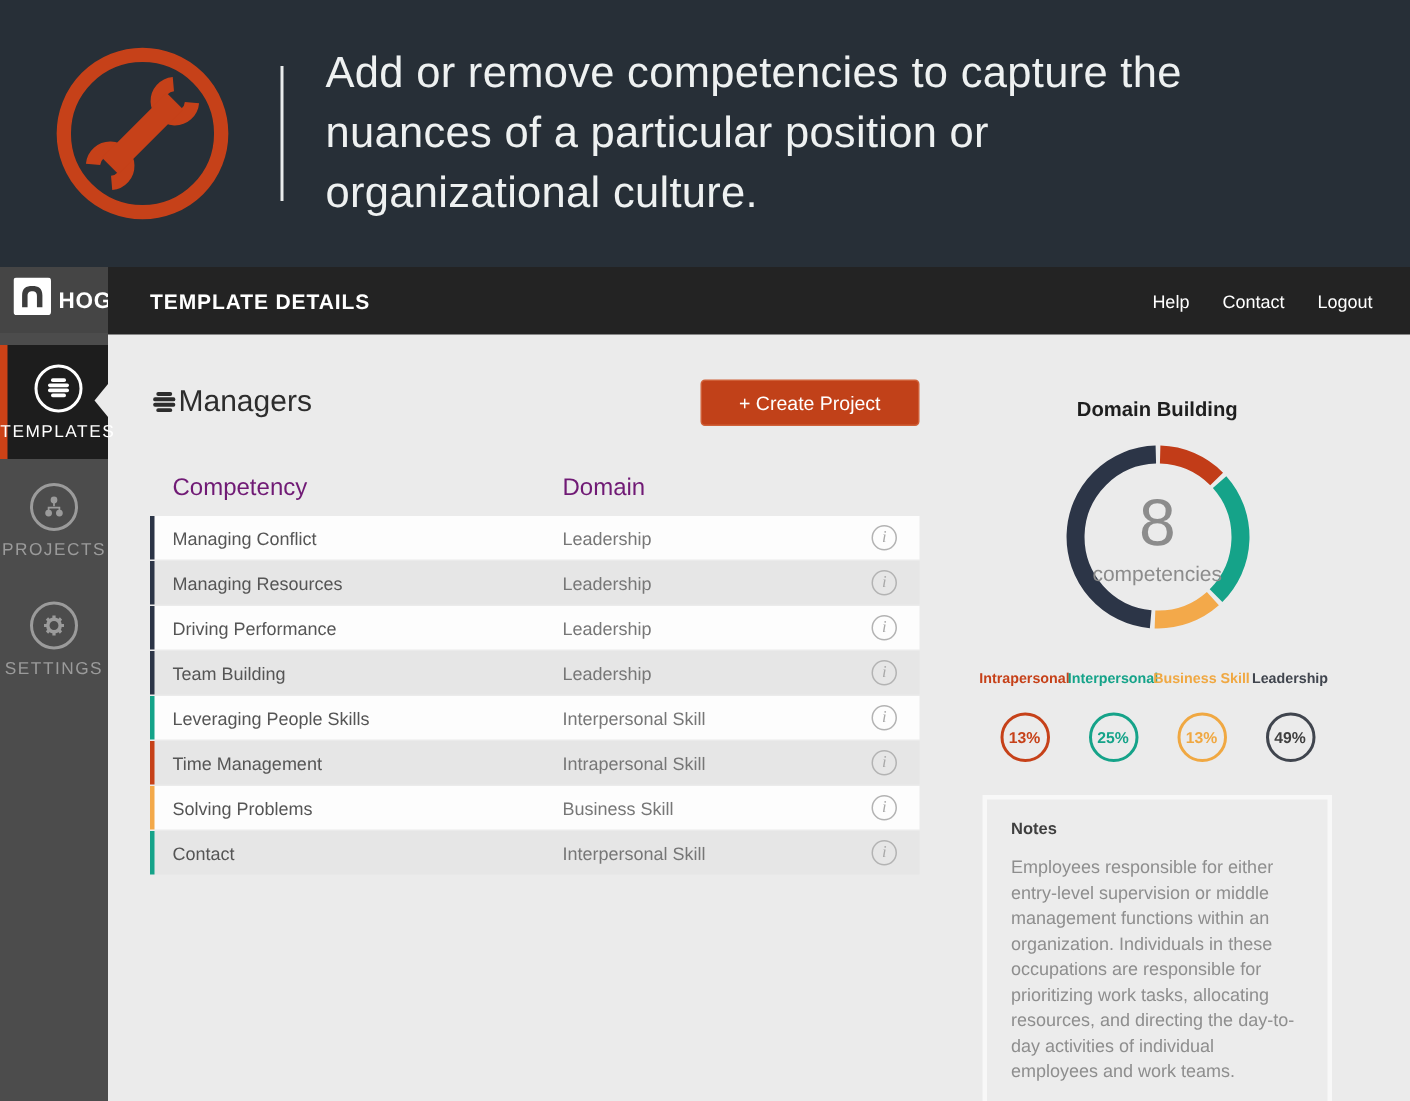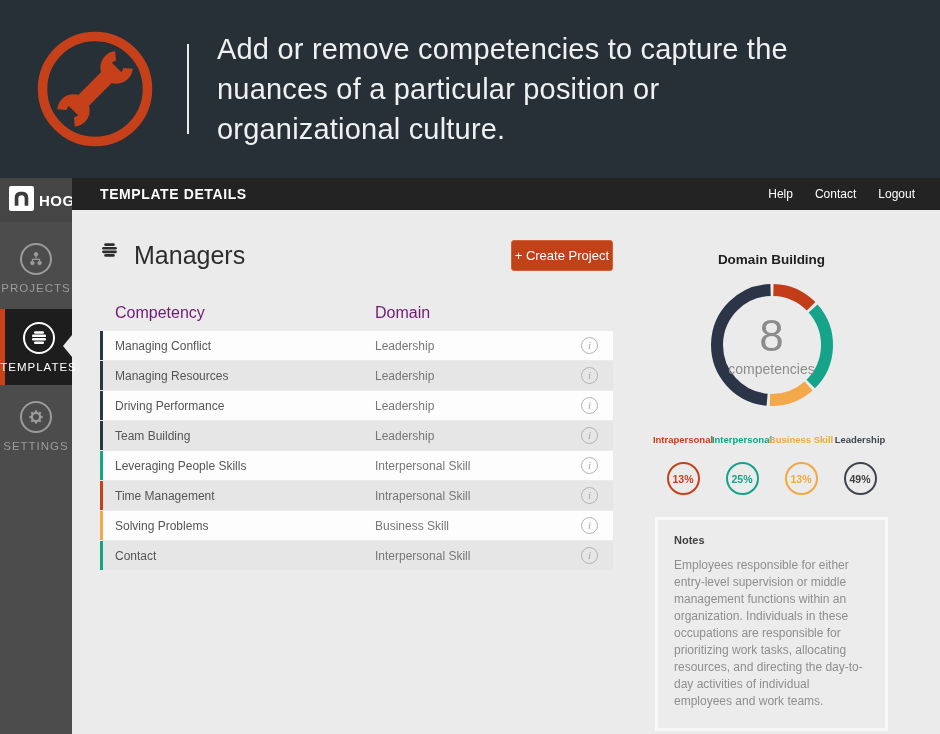--- a/index.html
+++ b/index.html
@@ -21,32 +21,32 @@
   .logo-text{color:#fff;font-weight:700;font-size:15px;letter-spacing:.5px}
   .nav{padding-top:8px;display:flex;flex-direction:column}
   .nav-item{position:relative;display:flex;flex-direction:column;align-items:center;color:#9b9b9b;padding:13px 0 12px;margin-bottom:3px;cursor:pointer}
   .nav-icon-circle{width:32px;height:32px;border:2px solid currentColor;border-radius:50%;display:flex;align-items:center;justify-content:center;box-sizing:border-box}
   .nav-label{margin-top:7px;font-size:11.5px;letter-spacing:1px}
   .nav-item.active{background:#1d1d1d;color:#fff;border-left:5px solid #cc4217}
   .nav-item.active::after{content:"";position:absolute;right:0;top:50%;margin-top:-12px;
     border-top:11px solid transparent;border-bottom:11px solid transparent;border-right:9px solid #ebebeb}
 
   .main{flex:1;display:flex;flex-direction:column;min-width:0}
-  .topbar{height:32px;background:#232323;display:flex;align-items:center;padding:0 25px 0 28px;flex-shrink:0}
+  .topbar{height:45px;background:#232323;display:flex;align-items:center;padding:0 25px 0 28px;flex-shrink:0}
   .topbar-title{color:#fff;font-size:14px;font-weight:600;letter-spacing:.6px}
   .topbar-links{margin-left:auto;display:flex;gap:22px}
   .topbar-link{color:#fff;font-size:12px;cursor:pointer;text-decoration:none}
 
   
   .content{flex:1;display:flex;padding-left:28px;box-sizing:border-box}
   .left-col{width:513px;flex-shrink:0}
   .heading-row{margin-top:30px;display:flex;align-items:center}
-  .page-title{font-size:25px;color:#2d2d2d;display:flex;align-items:flex-start;gap:15px;font-weight:400}
+  .page-title{font-size:20px;color:#2d2d2d;display:flex;align-items:center;gap:0;font-weight:400}
   .create-btn{margin-left:auto;background:#c14119;border:1px solid #cf6038;color:#fff;font-size:13px;
-    padding:7px 3px;border-radius:3px;cursor:pointer;font-family:inherit}
+    padding:7px 25px;border-radius:3px;cursor:pointer;font-family:inherit}
 
   .table{margin-top:33px}
   .table-header{display:flex;color:#701a75;font-size:16px;padding:0 0 9px 15px}
   .th-competency{width:260px}
   .th-domain{flex:1}
   .row{display:flex;align-items:center;height:29px;margin-bottom:1px;background:#fdfdfd;
     border-left:3px solid #0c4a6e;padding-left:12px;font-size:12px}
   .row.alt{background:#e6e6e6}
   .row-competency{width:260px;color:#555}
   .row-domain{flex:1;color:#777}
@@ -98,42 +98,42 @@
     <div class="logo-block">
       <span>
         <svg width="25" height="25" viewBox="0 0 24 24">
           <rect width="24" height="24" rx="2" fill="#ffffff"></rect>
           <path d="M5.5 19 V11.5 C5.5 7 8 5.5 12 5.5 C16 5.5 18.5 7 18.5 11.5 V19 H15 V11.8 C15 9.6 13.8 8.8 12 8.8 C10.2 8.8 9 9.6 9 11.8 V19 Z" fill="#3c3c3c"></path>
         </svg>
       </span>
       <span class="logo-text">HOGAN</span>
     </div>
     <div class="nav">
+      <div class="nav-item active">
+        <span class="nav-icon-circle">
+          <svg width="18" height="18" viewBox="0 0 18 18" fill="currentColor">
+            <rect x="4" y="2.2" width="10" height="2.5" rx="1.2"></rect>
+            <rect x="2" y="5.6" width="14" height="2.5" rx="1.2"></rect>
+            <rect x="2" y="9" width="14" height="2.5" rx="1.2"></rect>
+            <rect x="4" y="12.4" width="10" height="2.5" rx="1.2"></rect>
+          </svg>
+        </span>
+        <span class="nav-label">TEMPLATES</span>
+      </div>
       <div class="nav-item">
         <span class="nav-icon-circle">
           <svg width="18" height="18" viewBox="0 0 20 20" stroke="currentColor" fill="currentColor">
             <line x1="10" y1="6" x2="10" y2="9.5" stroke-width="1.3"></line>
             <polyline points="6,13 6,10.5 14,10.5 14,13" fill="none" stroke-width="1.3"></polyline>
             <circle cx="10" cy="4.8" r="2"></circle>
             <circle cx="6" cy="14.5" r="2"></circle>
             <circle cx="14" cy="14.5" r="2"></circle>
           </svg>
         </span>
         <span class="nav-label">PROJECTS</span>
-      </div>
-      <div class="nav-item active">
-        <span class="nav-icon-circle">
-          <svg width="18" height="18" viewBox="0 0 18 18" fill="currentColor">
-            <rect x="4" y="2.2" width="10" height="2.5" rx="1.2"></rect>
-            <rect x="2" y="5.6" width="14" height="2.5" rx="1.2"></rect>
-            <rect x="2" y="9" width="14" height="2.5" rx="1.2"></rect>
-            <rect x="4" y="12.4" width="10" height="2.5" rx="1.2"></rect>
-          </svg>
-        </span>
-        <span class="nav-label">TEMPLATES</span>
       </div>
       <div class="nav-item">
         <span class="nav-icon-circle">
           <svg width="18" height="18" viewBox="0 0 20 20" stroke="currentColor" fill="none">
             <g stroke-width="2.4">
               <line x1="10" y1="2.6" x2="10" y2="5"></line>
               <line x1="10" y1="15" x2="10" y2="17.4"></line>
               <line x1="2.6" y1="10" x2="5" y2="10"></line>
               <line x1="15" y1="10" x2="17.4" y2="10"></line>
               <line x1="4.8" y1="4.8" x2="6.5" y2="6.5"></line>

